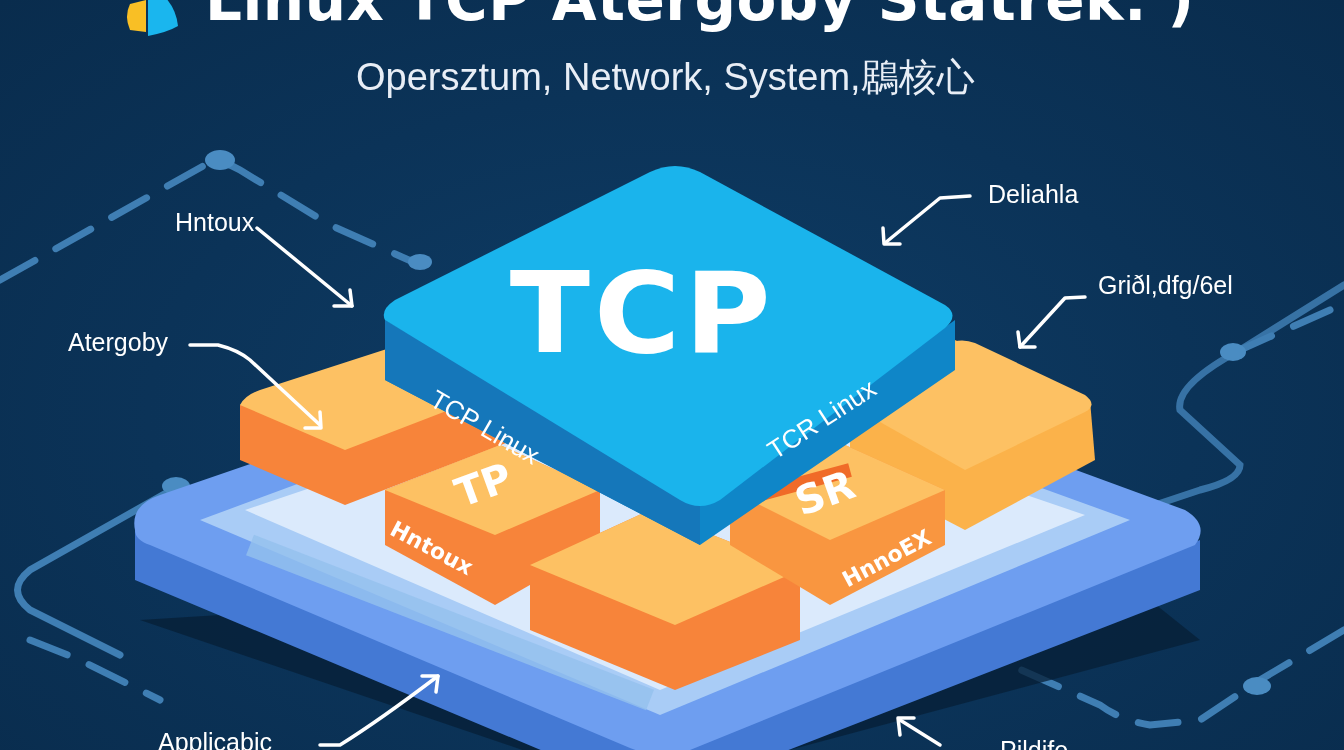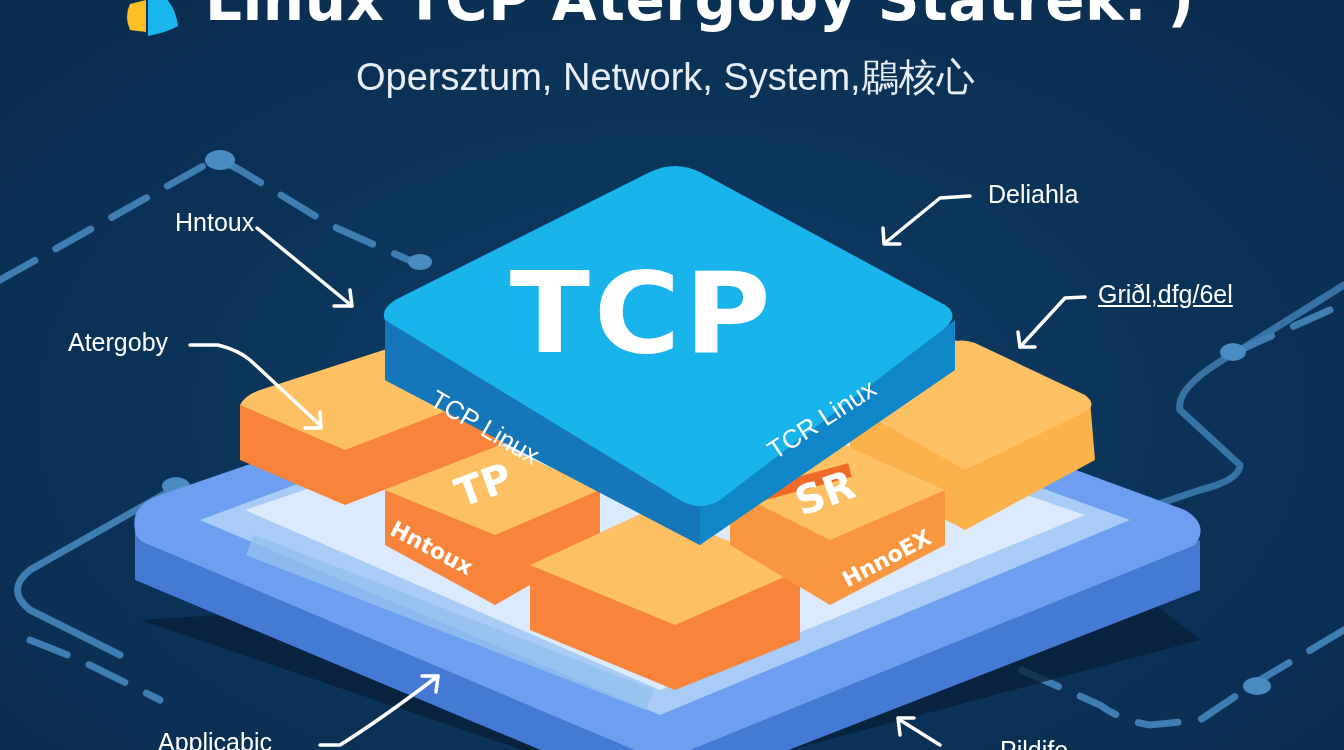--- a/index.html
+++ b/index.html
@@ -134,15 +134,15 @@
 <div class="side-label" style="left:762px; top:440px; transform: rotate(-33deg); transform-origin: left top;">TCR Linux</div>
 
 <div class="block-label" style="left:455px; top:462px; font-size:40px; transform: rotate(-20deg);">TP</div>
 <div class="block-label" style="left:398px; top:516px; font-size:22px; transform: rotate(28deg); transform-origin: left top;">Hntoux</div>
 <div class="block-label" style="left:795px; top:470px; font-size:40px; transform: rotate(-20deg);">SR</div>
 <div class="block-label" style="left:838px; top:570px; font-size:22px; transform: rotate(-28deg); transform-origin: left top;">HnnoEX</div>
 
 <div class="callout" style="left:175px; top:208px;">Hntoux</div>
 <div class="callout" style="left:68px; top:328px;">Atergoby</div>
 <div class="callout" style="left:988px; top:180px;">Deliahla</div>
-<div class="callout" style="left:1098px; top:280px;text-decoration:underline;">Griðl,dfg/6el</div>
+<div class="callout" style="left:1098px; top:271px;">Griðl,dfg/6el</div>
 <div class="callout" style="left:158px; top:728px;">Applicabic</div>
 <div class="callout" style="left:1000px; top:736px;">Pildifo</div>
 
 </body></html>

